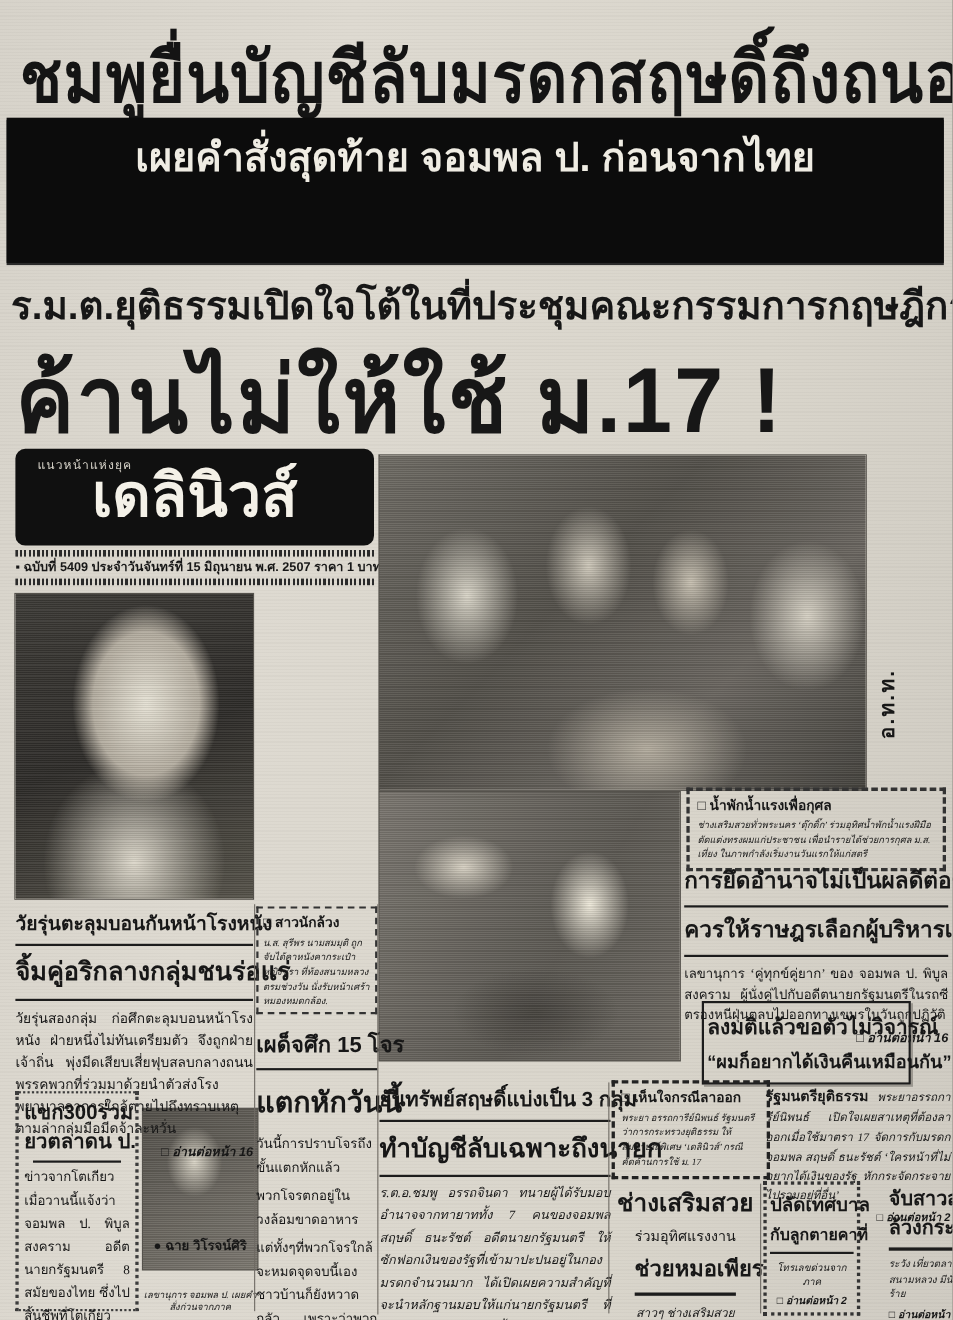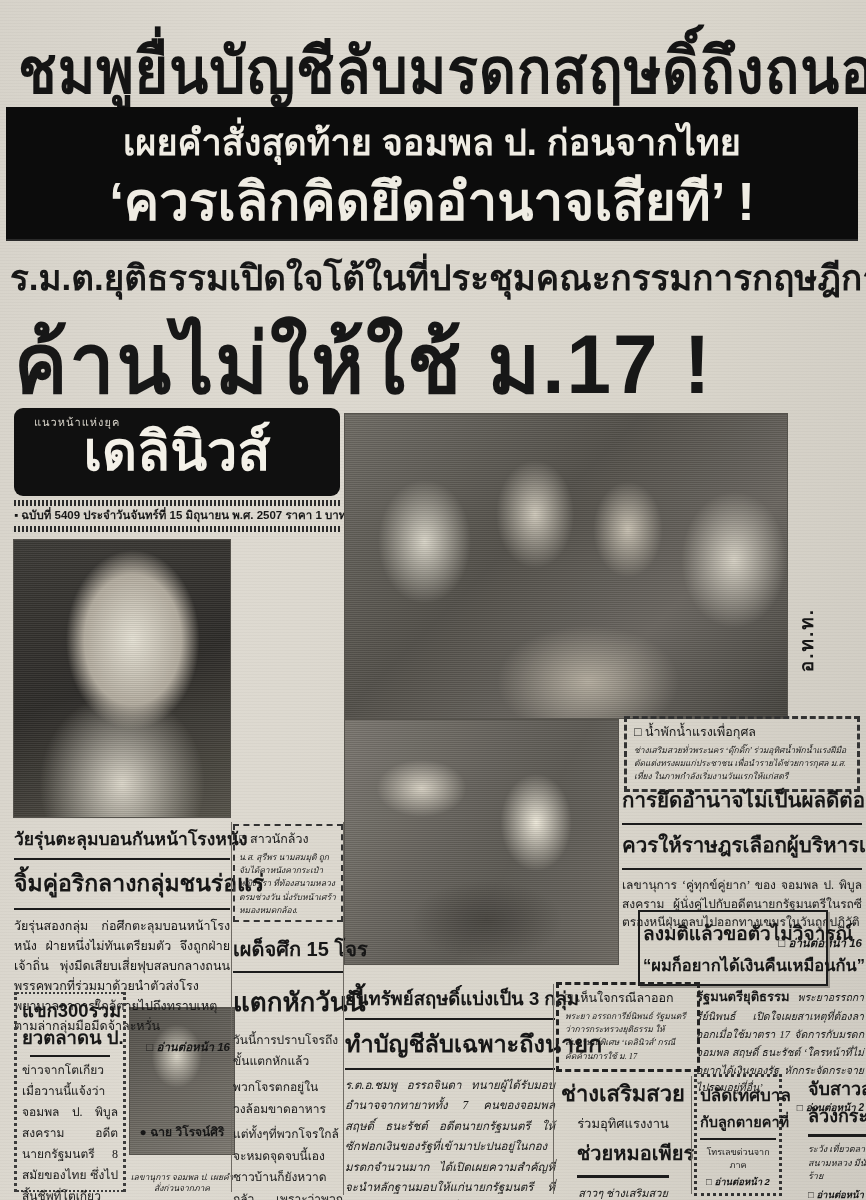--- a/index.html
+++ b/index.html
@@ -65,21 +65,21 @@
   .fun-box{left:14px;top:992px;width:112px;height:200px;border-left:3px dotted #3c3c3c;border-right:3px dotted #3c3c3c;
            border-top:2px dotted #3c3c3c;border-bottom:2px dotted #3c3c3c;padding:4px 5px;box-sizing:border-box;}
   .fun-t{font-size:18.5px;font-weight:800;text-align:center;line-height:1.45;}
   .fun-rule{border-bottom:2px solid #1c1c1c;margin:3px 8px;}
   .fun-body{font-size:12px;line-height:1.75;text-align:justify;}
   .cap-name{left:130px;top:1122px;width:104px;text-align:center;font-size:12px;font-weight:800;}
   .cap-role{left:126px;top:1172px;width:112px;text-align:center;font-size:8.5px;font-style:italic;line-height:1.3;}
 
   .col-mid{left:233px;top:824px;width:110px;}
   .dash-box{border:2px dashed #333;padding:3px 4px;}
-  .box-title{font-size:12.5px;font-weight:400;}
+  .box-title{font-size:12.5px;font-weight:700;}
   .box-body{font-size:8.5px;font-style:italic;line-height:1.55;margin-top:2px;}
   .mid-kicker{font-size:20px;font-weight:700;text-align:right;margin-top:11px;border-bottom:2px solid #1c1c1c;padding-bottom:6px;}
   .mid-title{font-size:26px;font-weight:800;text-align:center;margin-top:8px;}
   .mid-body{font-size:12px;line-height:1.8;margin-top:8px;text-align:justify;}
   .mid-body p{margin:0 0 4px;}
 
   .charity-box{left:624px;top:716px;width:236px;height:76px;border:3px dashed #333;
                padding:3px 7px;box-sizing:border-box;}
   .coup{left:622px;top:780px;width:240px;}
   .coup-t{font-size:20.5px;font-weight:800;text-align:center;border-bottom:2px solid #1c1c1c;padding:3px 0 7px;}
@@ -101,38 +101,37 @@
 
   .beauty{left:557px;top:1076px;width:132px;text-align:center;}
   .b-t1{font-size:22px;font-weight:800;}
   .b-sub{font-size:13px;margin-top:2px;}
   .b-t2{font-size:20px;font-weight:800;margin-top:3px;border-bottom:3px solid #1c1c1c;padding-bottom:6px;
         width:70%;margin-left:auto;margin-right:auto;}
   .b-note{font-size:11px;font-style:italic;margin-top:6px;}
   .clerk{left:694px;top:1074px;width:88px;border:3px dotted #333;padding:4px 3px;box-sizing:border-box;text-align:center;}
   .c-t1{font-size:17px;font-weight:800;}
   .c-t2{font-size:14.5px;font-weight:800;margin-top:2px;border-bottom:2px solid #1c1c1c;padding-bottom:5px;}
-  .c-note{font-size:9px;margin-top:6px;line-height:1.4;}
+  .c-note{font-size:9px;font-style:italic;margin-top:6px;line-height:1.4;}
   .pick{left:808px;top:1076px;width:82px;text-align:left;}
   .p-t{font-size:18px;font-weight:800;line-height:1.5;border-bottom:3px solid #1c1c1c;padding-bottom:4px;}
   .p-note{font-size:9px;font-style:italic;margin-top:6px;line-height:1.5;}
   .sm-read{font-size:9.5px;font-style:italic;font-weight:700;margin-top:3px;}
 
   .vrule{width:0;border-left:1px solid #6e6a63;}
 </style>
 </head>
 <body>
 
 <div class="page">
 
   <div class="abs h-top nowrap">ชมพูยื่นบัญชีลับมรดกสฤษดิ์ถึงถนอม</div>
 
   <div class="abs banner">
     <div class="banner-l1 nowrap">เผยคำสั่งสุดท้าย จอมพล ป. ก่อนจากไทย</div>
-    <div class="banner-l2 nowrap">‘ควรเลิกคิดยึดอำนาจเสียที’ !</div>
   </div>
 
   <div class="abs subhead nowrap">ร.ม.ต.ยุติธรรมเปิดใจโต้ในที่ประชุมคณะกรรมการกฤษฎีกา</div>
 
   <div class="abs h-main nowrap">ค้านไม่ให้ใช้ ม.17 !</div>
 
   <div class="abs masthead">
     <div class="mh-black"></div>
     <div class="mh-tagline">แนวหน้าแห่งยุค</div>
     <div class="mh-title nowrap">เดลินิวส์</div>

